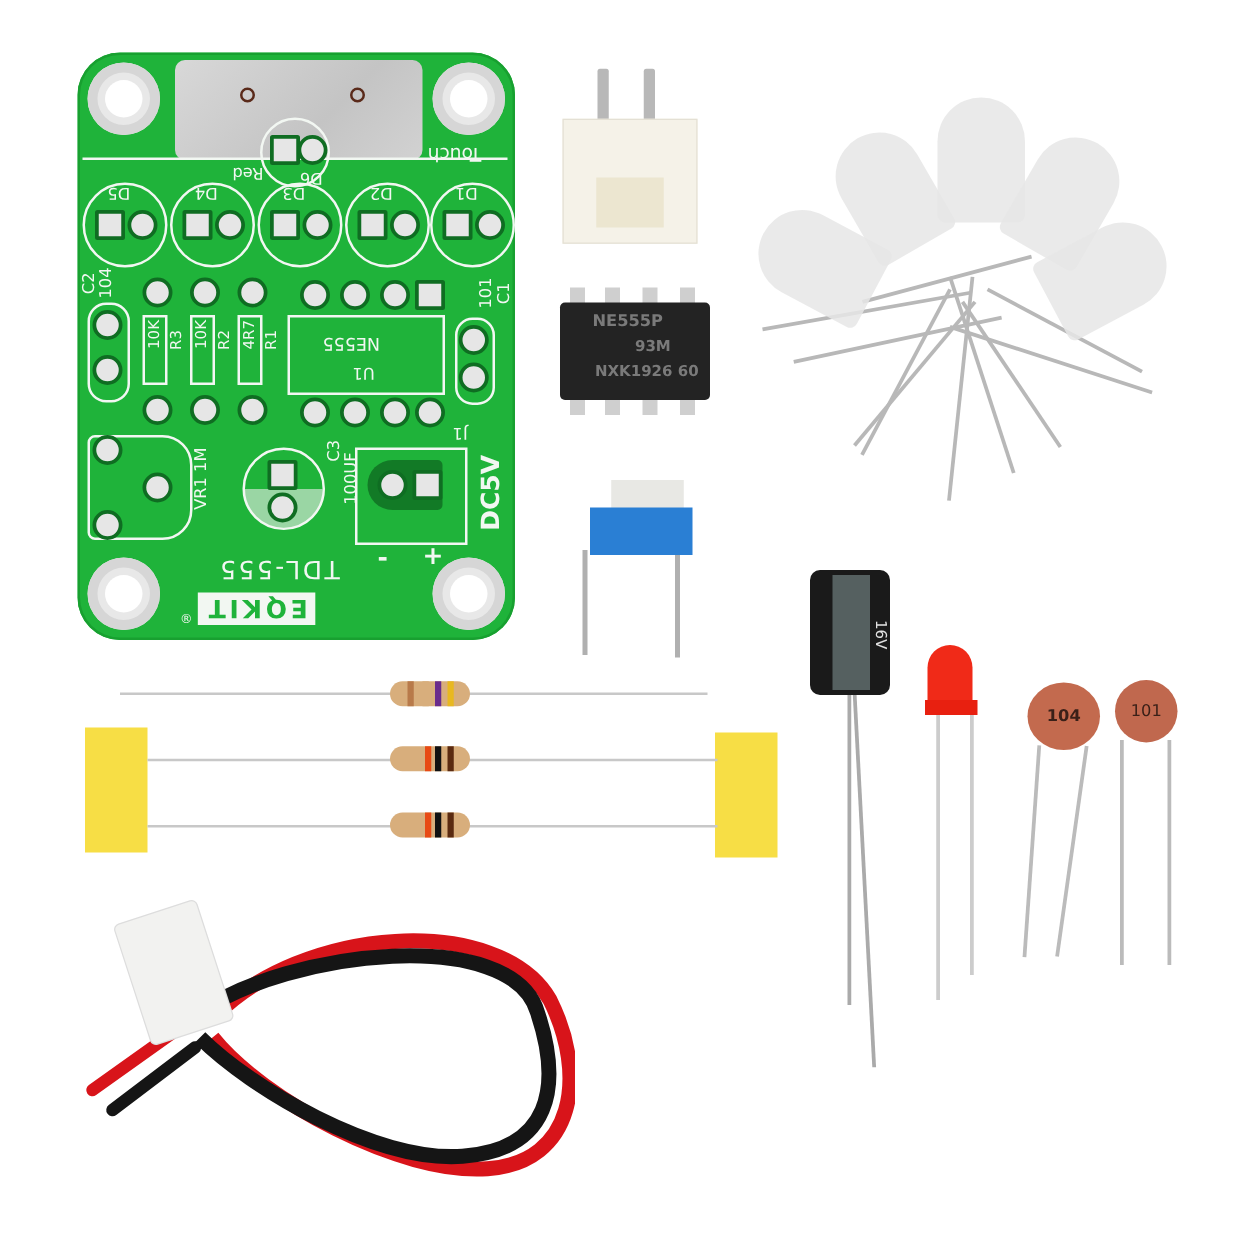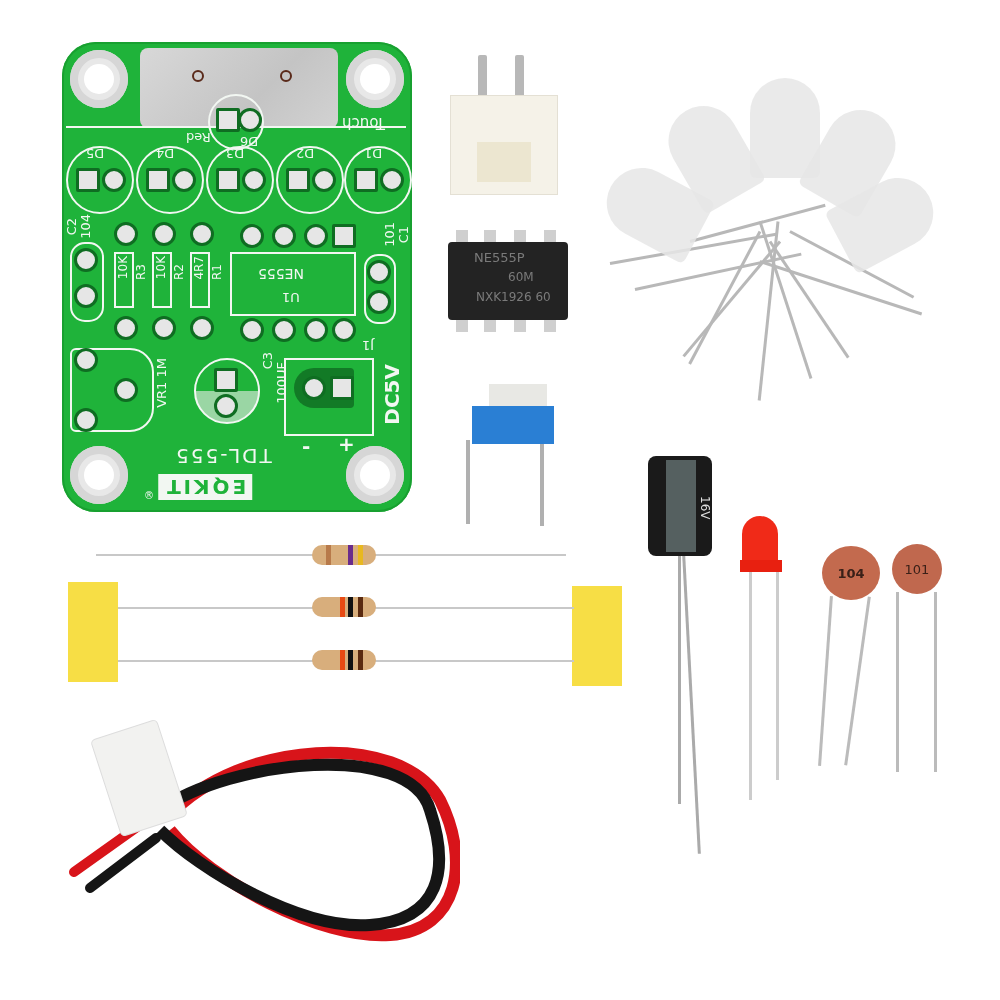--- a/index.html
+++ b/index.html
@@ -18,21 +18,21 @@
   .ic-outline { border: 2px solid #f2f7f2; }
   .rot { transform: rotate(180deg); }
   .vert { writing-mode: vertical-rl; }
   .logo { background: #f2f7f2; color: #1fb33a; font-weight: bold; }
 
   
   .header { left: 450px; top: 95px; width: 106px; height: 98px; background: #f5f2e8; border: 1px solid #e4e0d4; }
   .pin { width: 9px; height: 45px; background: #b8b8b8; border-radius: 2px; }
 
   
-  .ic { left: 448px; top: 242px; width: 120px; height: 78px; background: #232323; border-radius: 4px; color: #7a7a7a; font-size: 12px; }
+  .ic { left: 448px; top: 242px; width: 120px; height: 78px; background: #232323; border-radius: 4px; color: #7a7a7a; font-size: 12px; font-weight: bold; }
   .ic-leg { width: 12px; height: 14px; background: #cfcfcf; }
 
   
   .pot-top { left: 489px; top: 384px; width: 58px; height: 26px; background: #e8e8e4; }
   .pot-body { left: 472px; top: 406px; width: 82px; height: 38px; background: #2a7fd4; }
 
   
   .white-led { width: 70px; height: 100px; background: rgba(230,230,230,0.85); border-radius: 35px 35px 6px 6px; }
   .lead { background: #b8b8b8; height: 3px; transform-origin: left center; }
 
@@ -176,21 +176,21 @@
 <div class="abs ic-leg" style="left:456px;top:230px;"></div>
 <div class="abs ic-leg" style="left:484px;top:230px;"></div>
 <div class="abs ic-leg" style="left:514px;top:230px;"></div>
 <div class="abs ic-leg" style="left:544px;top:230px;"></div>
 <div class="abs ic-leg" style="left:456px;top:318px;"></div>
 <div class="abs ic-leg" style="left:484px;top:318px;"></div>
 <div class="abs ic-leg" style="left:514px;top:318px;"></div>
 <div class="abs ic-leg" style="left:544px;top:318px;"></div>
 <div class="abs ic">
   <div class="abs" style="left:26px;top:8px;font-size:13px;">NE555P</div>
-  <div class="abs" style="left:60px;top:28px;">60M</div>
+  <div class="abs" style="left:60px;top:28px;">93M</div>
   <div class="abs" style="left:28px;top:48px;">NXK1926 60</div>
 </div>
 
 <div class="abs" style="left:466px;top:440px;width:4px;height:84px;background:#b0b0b0;"></div>
 <div class="abs" style="left:540px;top:440px;width:4px;height:86px;background:#b0b0b0;"></div>
 <div class="abs pot-top"></div>
 <div class="abs pot-body"></div>
 
 <div class="abs lead" style="left:690px;top:240px;width:140px;transform:rotate(-15deg);"></div>
 <div class="abs lead" style="left:610px;top:262px;width:170px;transform:rotate(-10deg);"></div>

